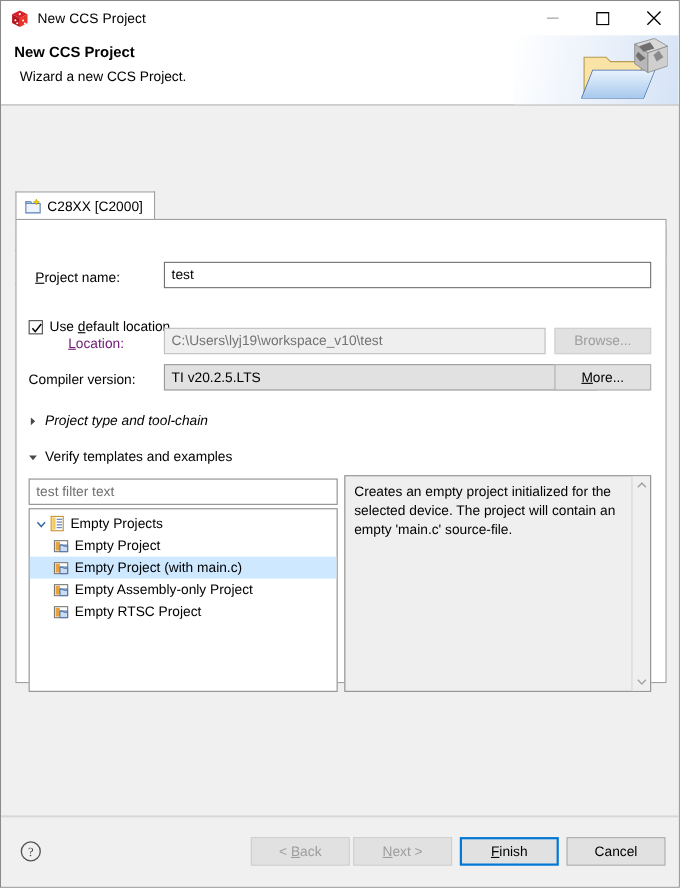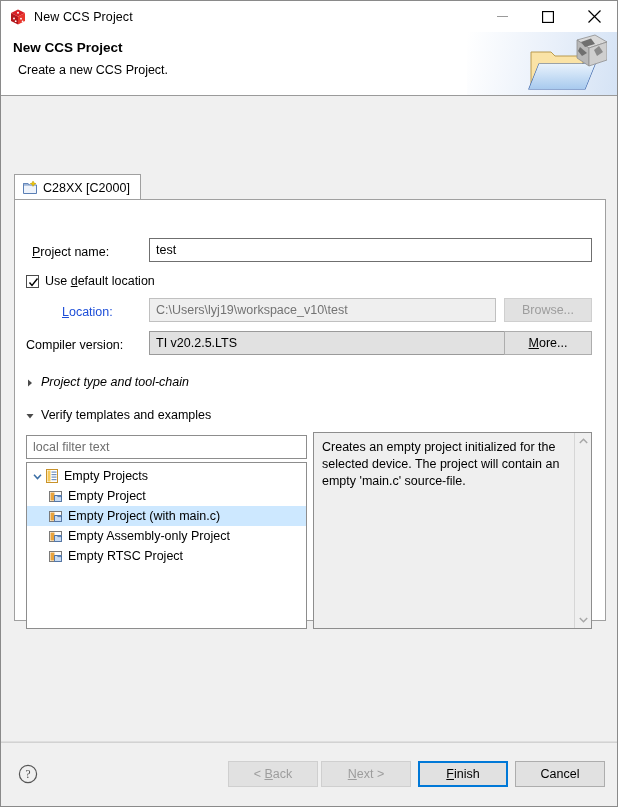--- a/index.html
+++ b/index.html
@@ -98,21 +98,21 @@
   .body {
     flex: 1 1 auto;
     position: relative;
     background: #f0f0f0;
   }
 
   .row-label {
     font-size: 12.5px;
     color: #000;
   }
-  .row-label.disabled { color: #1d4ed8; }
+  .row-label.disabled { color: #701a75; }
   u.mn { text-decoration: underline; }
 
   
   .combo {
     box-sizing: border-box;
     border: 1px solid #9a9a9a;
     background: #e1e1e1;
     height: 24px;
     display: flex;
     align-items: center;
@@ -335,21 +335,21 @@
         <svg width="13" height="13" viewBox="0 0 13 13">
             <path d="M0.5,0.5 L12.5,12.5 M12.5,0.5 L0.5,12.5" stroke="#000" stroke-width="1.2" fill="none"></path>
           </svg>
       </div>
     </div>
   </div>
 
   <div class="banner">
     <div class="banner-grad"></div>
     <div class="banner-title">New CCS Project</div>
-    <div class="banner-sub">Create a new CCS Project.</div>
+    <div class="banner-sub">Wizard a new CCS Project.</div>
     <div class="banner-img">
       <svg width="82" height="60" viewBox="0 0 82 60">
 
         <path d="M6,18 L6,52 L58,52 L58,22 L30,22 L26,18 Z" fill="#fae3a6" stroke="#b99a4e" stroke-width="1"></path>
 
         <path d="M14,30 L70,30 L60,55 L4,55 Z" fill="#bcd9f5" stroke="#3a62a8" stroke-width="1.2"></path>
         <path d="M14,30 L70,30 L60,55 L4,55 Z" fill="url(#fg)"></path>
         <defs>
           <linearGradient id="fg" x1="0" y1="0" x2="0" y2="1">
             <stop offset="0%" stop-color="#e8f2fc"></stop>
@@ -412,21 +412,21 @@
 
       <div class="tabbody">
 
         <div class="row-label" style="position:absolute;left:17px;top:45px;">
           <u class="mn">P</u>roject name:
         </div>
         <div class="textfield" style="position:absolute;left:134px;top:38px;width:443px;">
           <span>test</span>
         </div>
 
-        <div style="position:absolute;left:11px;top:74px;display:flex;align-items:center;justify-content:center;">
+        <div style="position:absolute;left:11px;top:90px;display:flex;align-items:center;justify-content:center;">
           <span class="chk">
             <svg width="11" height="11" viewBox="0 0 11 11">
                 <path d="M1.5,5.5 L4,8.5 L9.5,1.5" fill="none" stroke="#000" stroke-width="1.4"></path>
               </svg>
           </span>
           <span style="margin-left:6px;">Use <u class="mn">d</u>efault location</span>
         </div>
 
         <div class="row-label disabled" style="position:absolute;left:47px;top:105px;">
           <u class="mn">L</u>ocation:
@@ -461,21 +461,21 @@
         <div style="position:absolute;left:10px;top:208px;display:flex;align-items:center;">
           <span class="twisty">
             <svg width="10" height="10" viewBox="0 0 10 10">
                 <path d="M1.5,3 L8.5,3 L5,7.5 Z" fill="#4a4a4a"></path>
               </svg>
           </span>
           <span style="margin-left:6px;">Verify templates and examples</span>
         </div>
 
         <div class="textfield filter" style="position:absolute;left:11px;top:235px;width:281px;">
-          <span class="ph">local filter text</span>
+          <span class="ph">test filter text</span>
         </div>
 
         <div class="treepanel" style="left:11px;top:262px;width:281px;height:167px;">
           <div class="tree-row" style="margin-top:3px;">
             <span class="tw">
               <svg width="9" height="9" viewBox="0 0 9 9">
                   <path d="M1,2.8 L4.5,6.6 L8,2.8" fill="none" stroke="#3a6ea5" stroke-width="1.5"></path>
                 </svg>
             </span>
             <span class="ticon">

